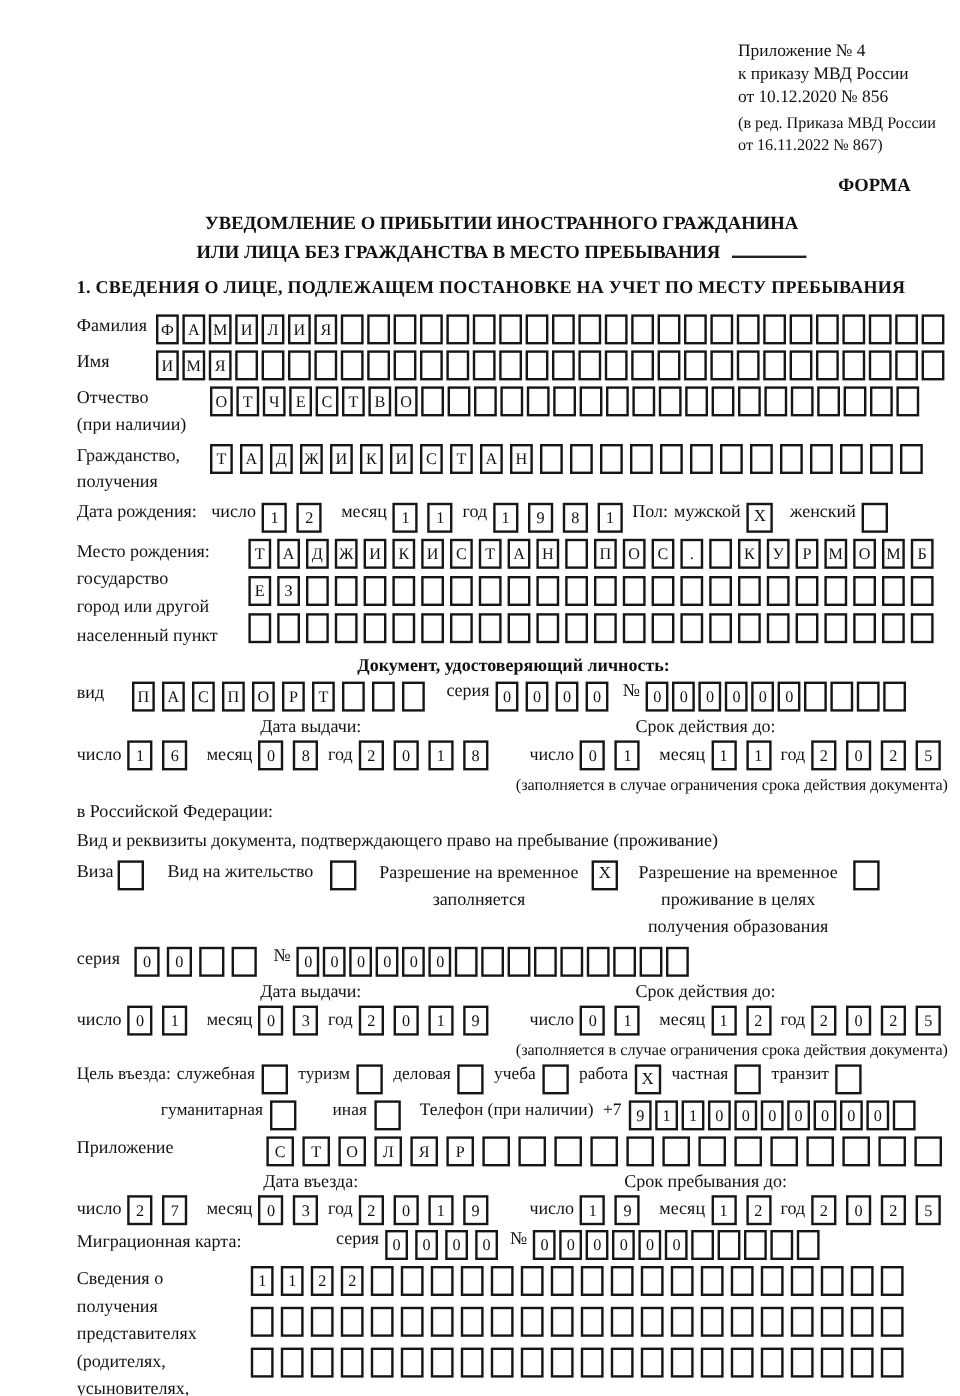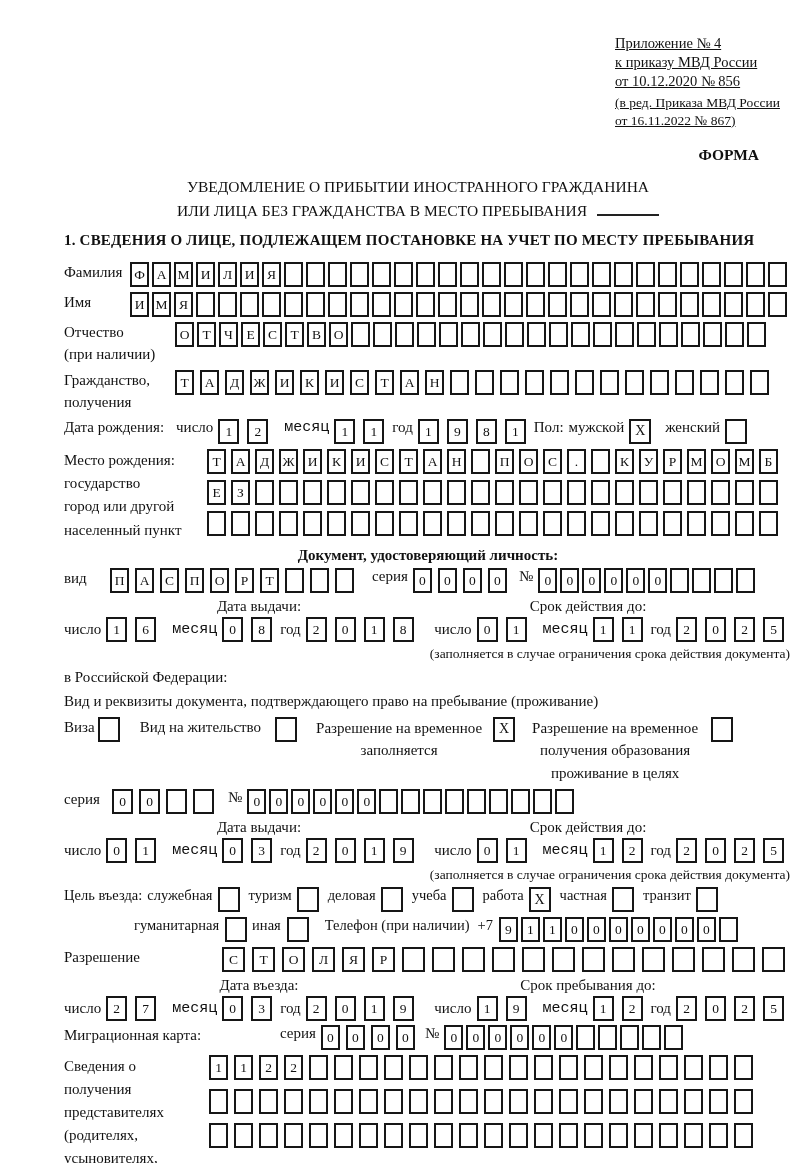--- a/index.html
+++ b/index.html
@@ -5,25 +5,25 @@
 <style>
   * { box-sizing: border-box; margin: 0; padding: 0; }
   html,body { background:#ffffff; }
   body {
     width: 800px; height: 1163px;
     font-family: "Liberation Serif", "DejaVu Serif", serif;
     color: #111; font-size: 15px;
   }
   .page { position: relative; width: 800px; height: 1163px; padding: 34px 8px 0 64px; overflow: hidden; }
 
-  .annex { margin-left: 551px; line-height: 1.32; font-size: 14.5px; text-decoration: underline; }
+  .annex { margin-left: 551px; line-height: 1.32; font-size: 14.5px; }
   .annex .note { font-size: 13.5px; margin-top: 3px; line-height: 1.3; }
   .forma { text-align: right; padding-right: 33px; font-weight: bold; margin-top: 17px; font-size: 15.5px; }
 
-  .title { text-align: center; font-weight: normal; font-size: 15.5px; margin-top: 11px; line-height: 1.5; margin-left:-20px; }
+  .title { text-align: center; font-weight: bold; font-size: 15.5px; margin-top: 11px; line-height: 1.5; margin-left:-20px; }
   .title-underline { display: inline-block; width: 62px; border-bottom: 2px solid #222; margin-left: 10px; }
 
   .sect-heading { font-weight: bold; font-size: 15px; margin-top: 10px; letter-spacing: 0.2px; }
 
   .row { display: flex; align-items: flex-start; margin-bottom: 5px; }
   .row.vcenter { align-items: flex-start; }
   .lbl { flex: 0 0 auto; line-height: 1.45; }
 
   .cells { display: flex; flex: 0 0 auto; }
   .cell {
@@ -43,21 +43,21 @@
   }
 
   .hdr-split { display: flex; margin-bottom: 2px; margin-top: 2px; }
   .hdr-left { width: 390px; text-align: center; }
   .hdr-right { flex: 1; text-align: center; padding-right: 70px; }
 
   .dates-split { display: flex; align-items: center; margin-bottom: 4px; }
   .dates-left { width: 390px; display: flex; align-items: center; }
   .dates-right { display: flex; align-items: center; }
   .dlbl { margin-right: 5px; }
-  .dgap { margin-left: 8px; font-family: Liberation Mono, monospace; }
+  .dgap { margin-left: 8px; }
 
   .note-right { text-align: right; font-size: 13.5px; margin: 0 2px 4px 0; }
   .plain { line-height: 1.5; margin-bottom: 2px; }
   .mini { line-height: 1.5; text-align: center; }
 </style>
 </head>
 <body>
 
 <div class="page">
 
@@ -429,22 +429,22 @@
     <div class="checkbox" style="margin-left:3px"></div>
     <span class="lbl" style="margin-left:20px">Вид на жительство</span>
     <div class="checkbox" style="margin-left:14px"></div>
     <div class="mini" style="margin-left:14px; width:176px">
       <div>Разрешение на временное</div>
       <div>заполняется</div>
     </div>
     <div class="checkbox" style="margin-left:6px">X</div>
     <div class="mini" style="margin-left:12px; width:176px">
       <div>Разрешение на временное</div>
+      <div>проживание в целях</div>
       <div>получения образования</div>
-      <div>проживание в целях</div>
     </div>
     <div class="checkbox" style="margin-left:8px"></div>
   </div>
 
   <div class="row vcenter" style="margin-top:2px">
     <span class="lbl" style="width:48px">серия</span>
     <div class="cells p27">
         <div class="cell">0</div>
         <div class="cell">0</div>
         <div class="cell"></div>
@@ -530,41 +530,41 @@
     <div class="checkbox" style="margin-left:5px">X</div>
     <span style="margin-left:9px">частная</span>
     <div class="checkbox" style="margin-left:5px"></div>
     <span style="margin-left:9px">транзит</span>
     <div class="checkbox" style="margin-left:5px"></div>
   </div>
 
   <div class="row vcenter" style="font-size:14.5px">
     <span style="margin-left:70px">гуманитарная</span>
     <div class="checkbox" style="margin-left:6px"></div>
-    <span style="margin-left:5px">иная</span>
+    <span style="margin-left:30px">иная</span>
     <div class="checkbox" style="margin-left:6px"></div>
     <span style="margin-left:16px">Телефон (при наличии)</span>
     <span style="margin-left:8px">+7</span>
     <div class="cells" style="margin-left:6px">
         <div class="cell">9</div>
         <div class="cell">1</div>
         <div class="cell">1</div>
         <div class="cell">0</div>
         <div class="cell">0</div>
         <div class="cell">0</div>
         <div class="cell">0</div>
         <div class="cell">0</div>
         <div class="cell">0</div>
         <div class="cell">0</div>
         <div class="cell"></div>
       </div>
   </div>
 
   <div class="row vcenter">
-    <span class="lbl" style="width:158px">Разрешение</span>
+    <span class="lbl" style="width:158px">Приложение</span>
     <div class="cells p30">
         <div class="cell">С</div>
         <div class="cell">Т</div>
         <div class="cell">О</div>
         <div class="cell">Л</div>
         <div class="cell">Я</div>
         <div class="cell">Р</div>
         <div class="cell"></div>
         <div class="cell"></div>
         <div class="cell"></div>

